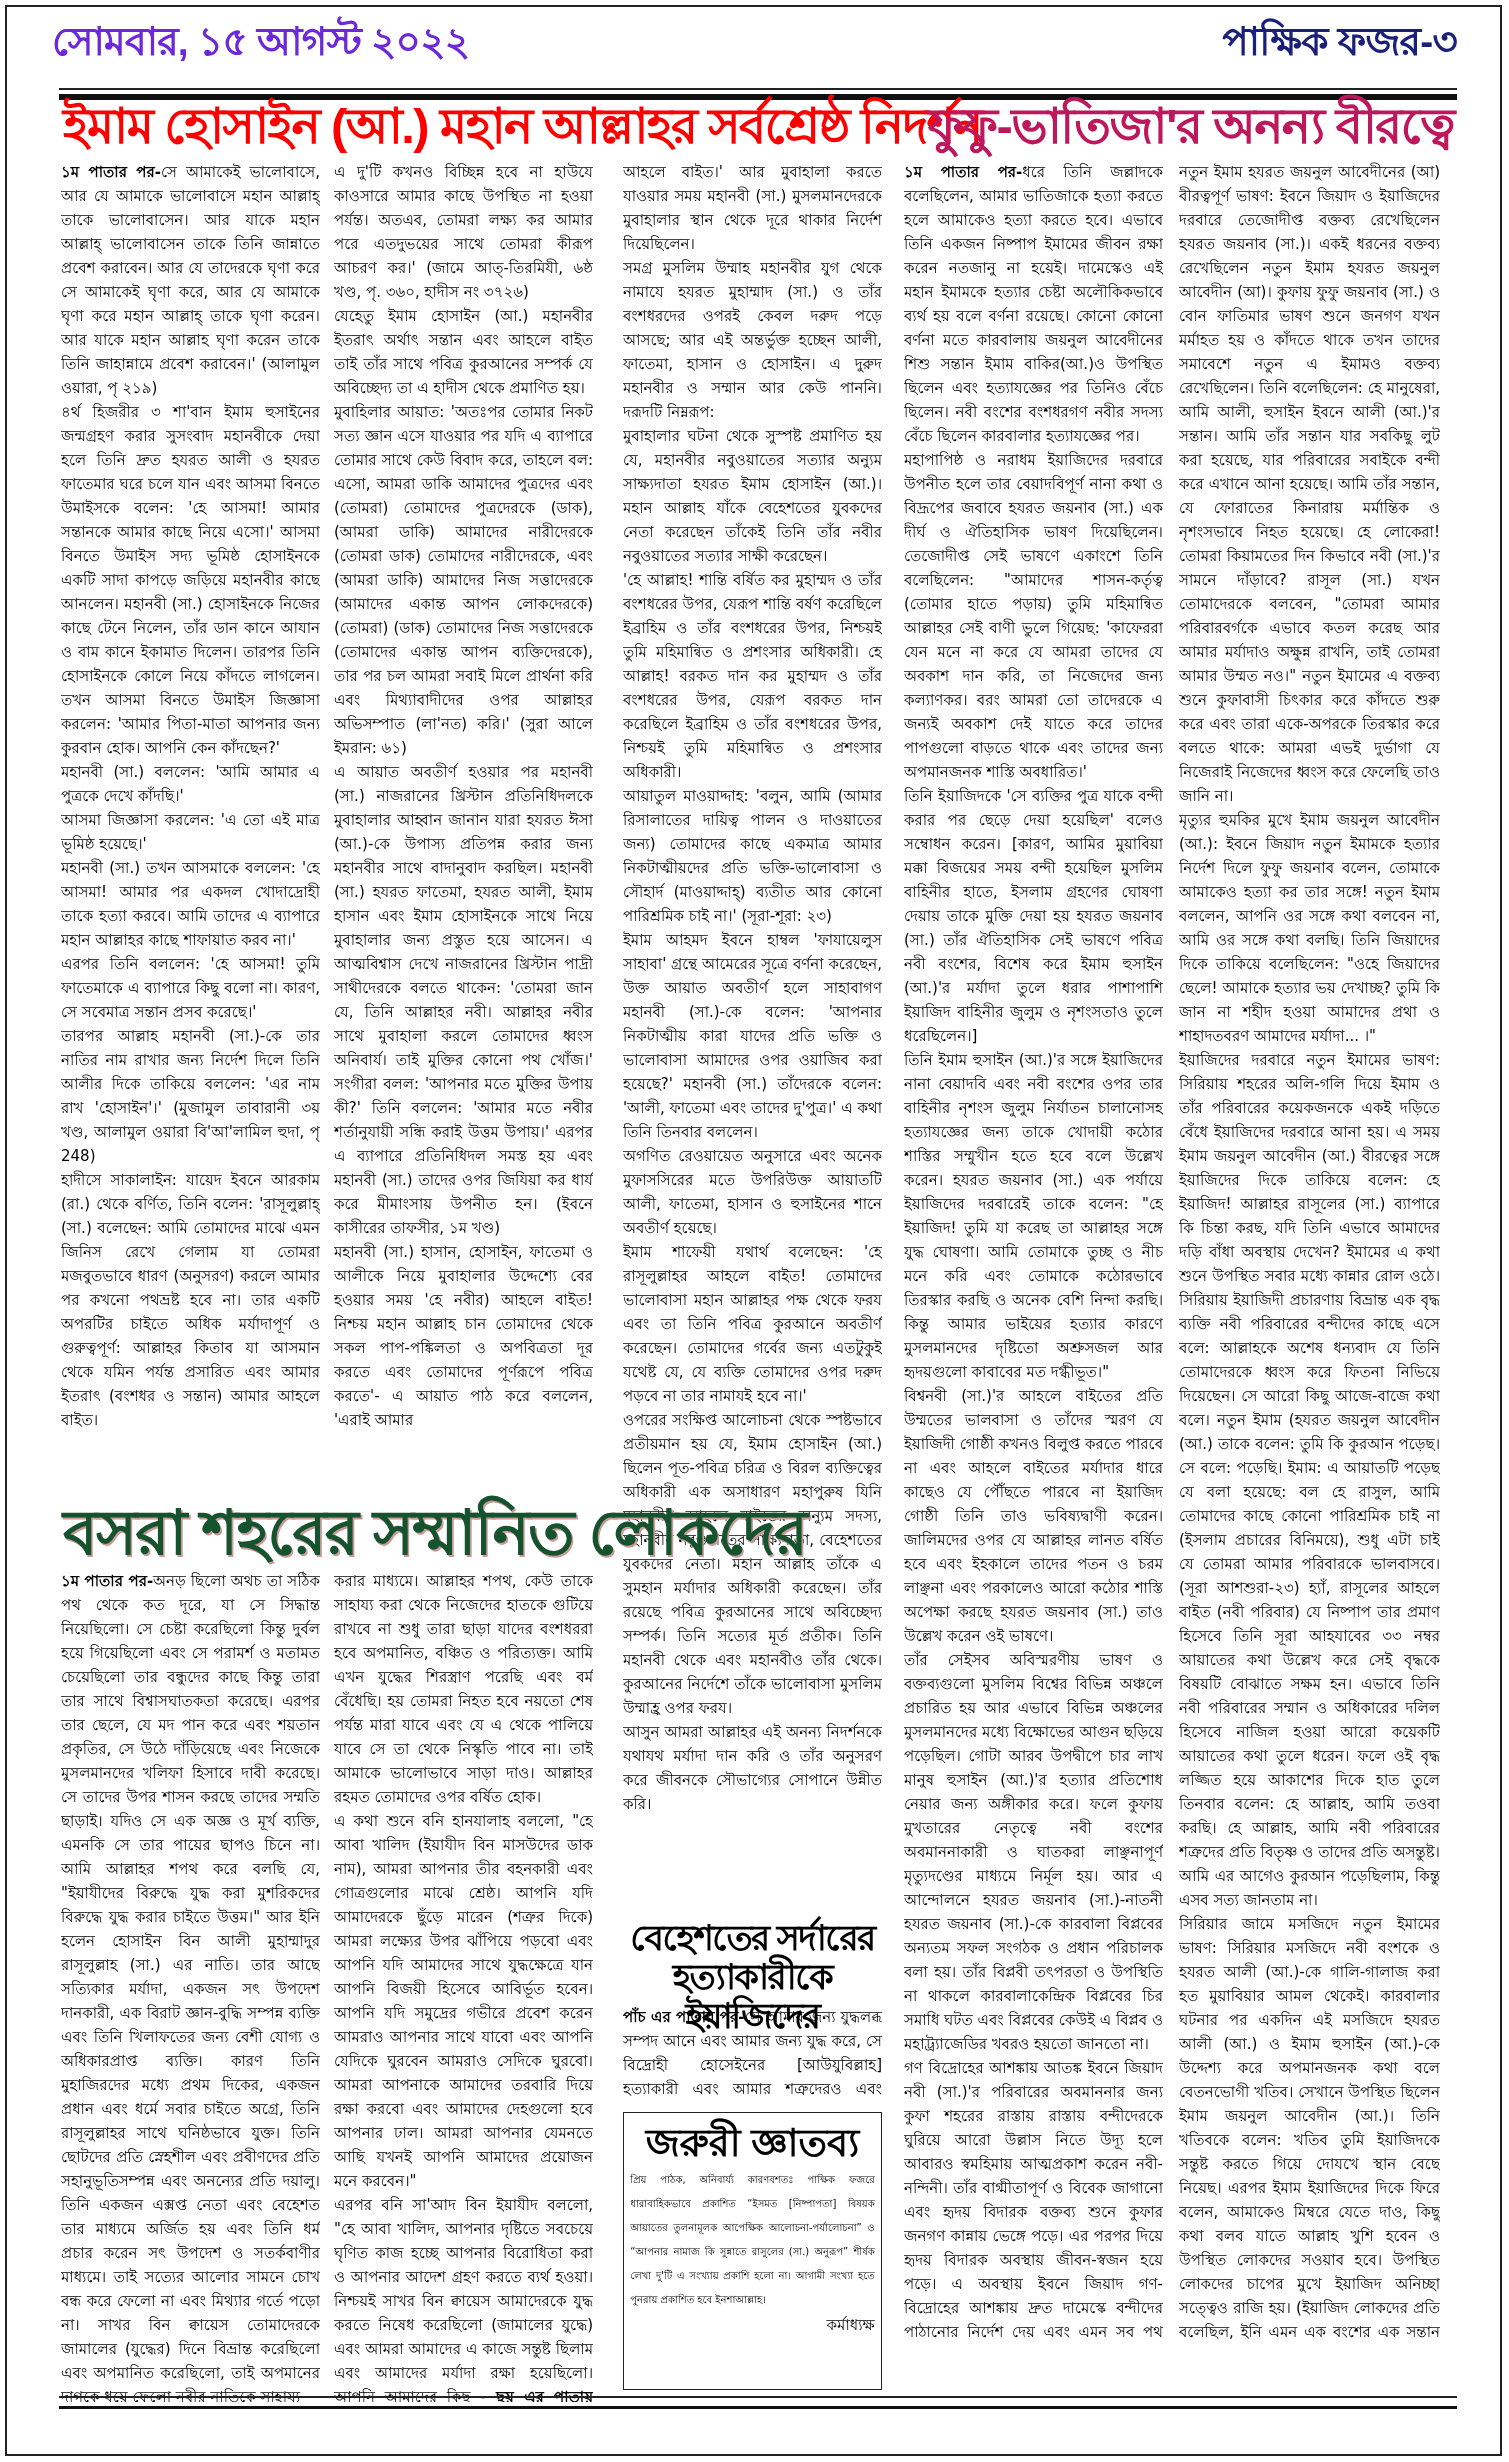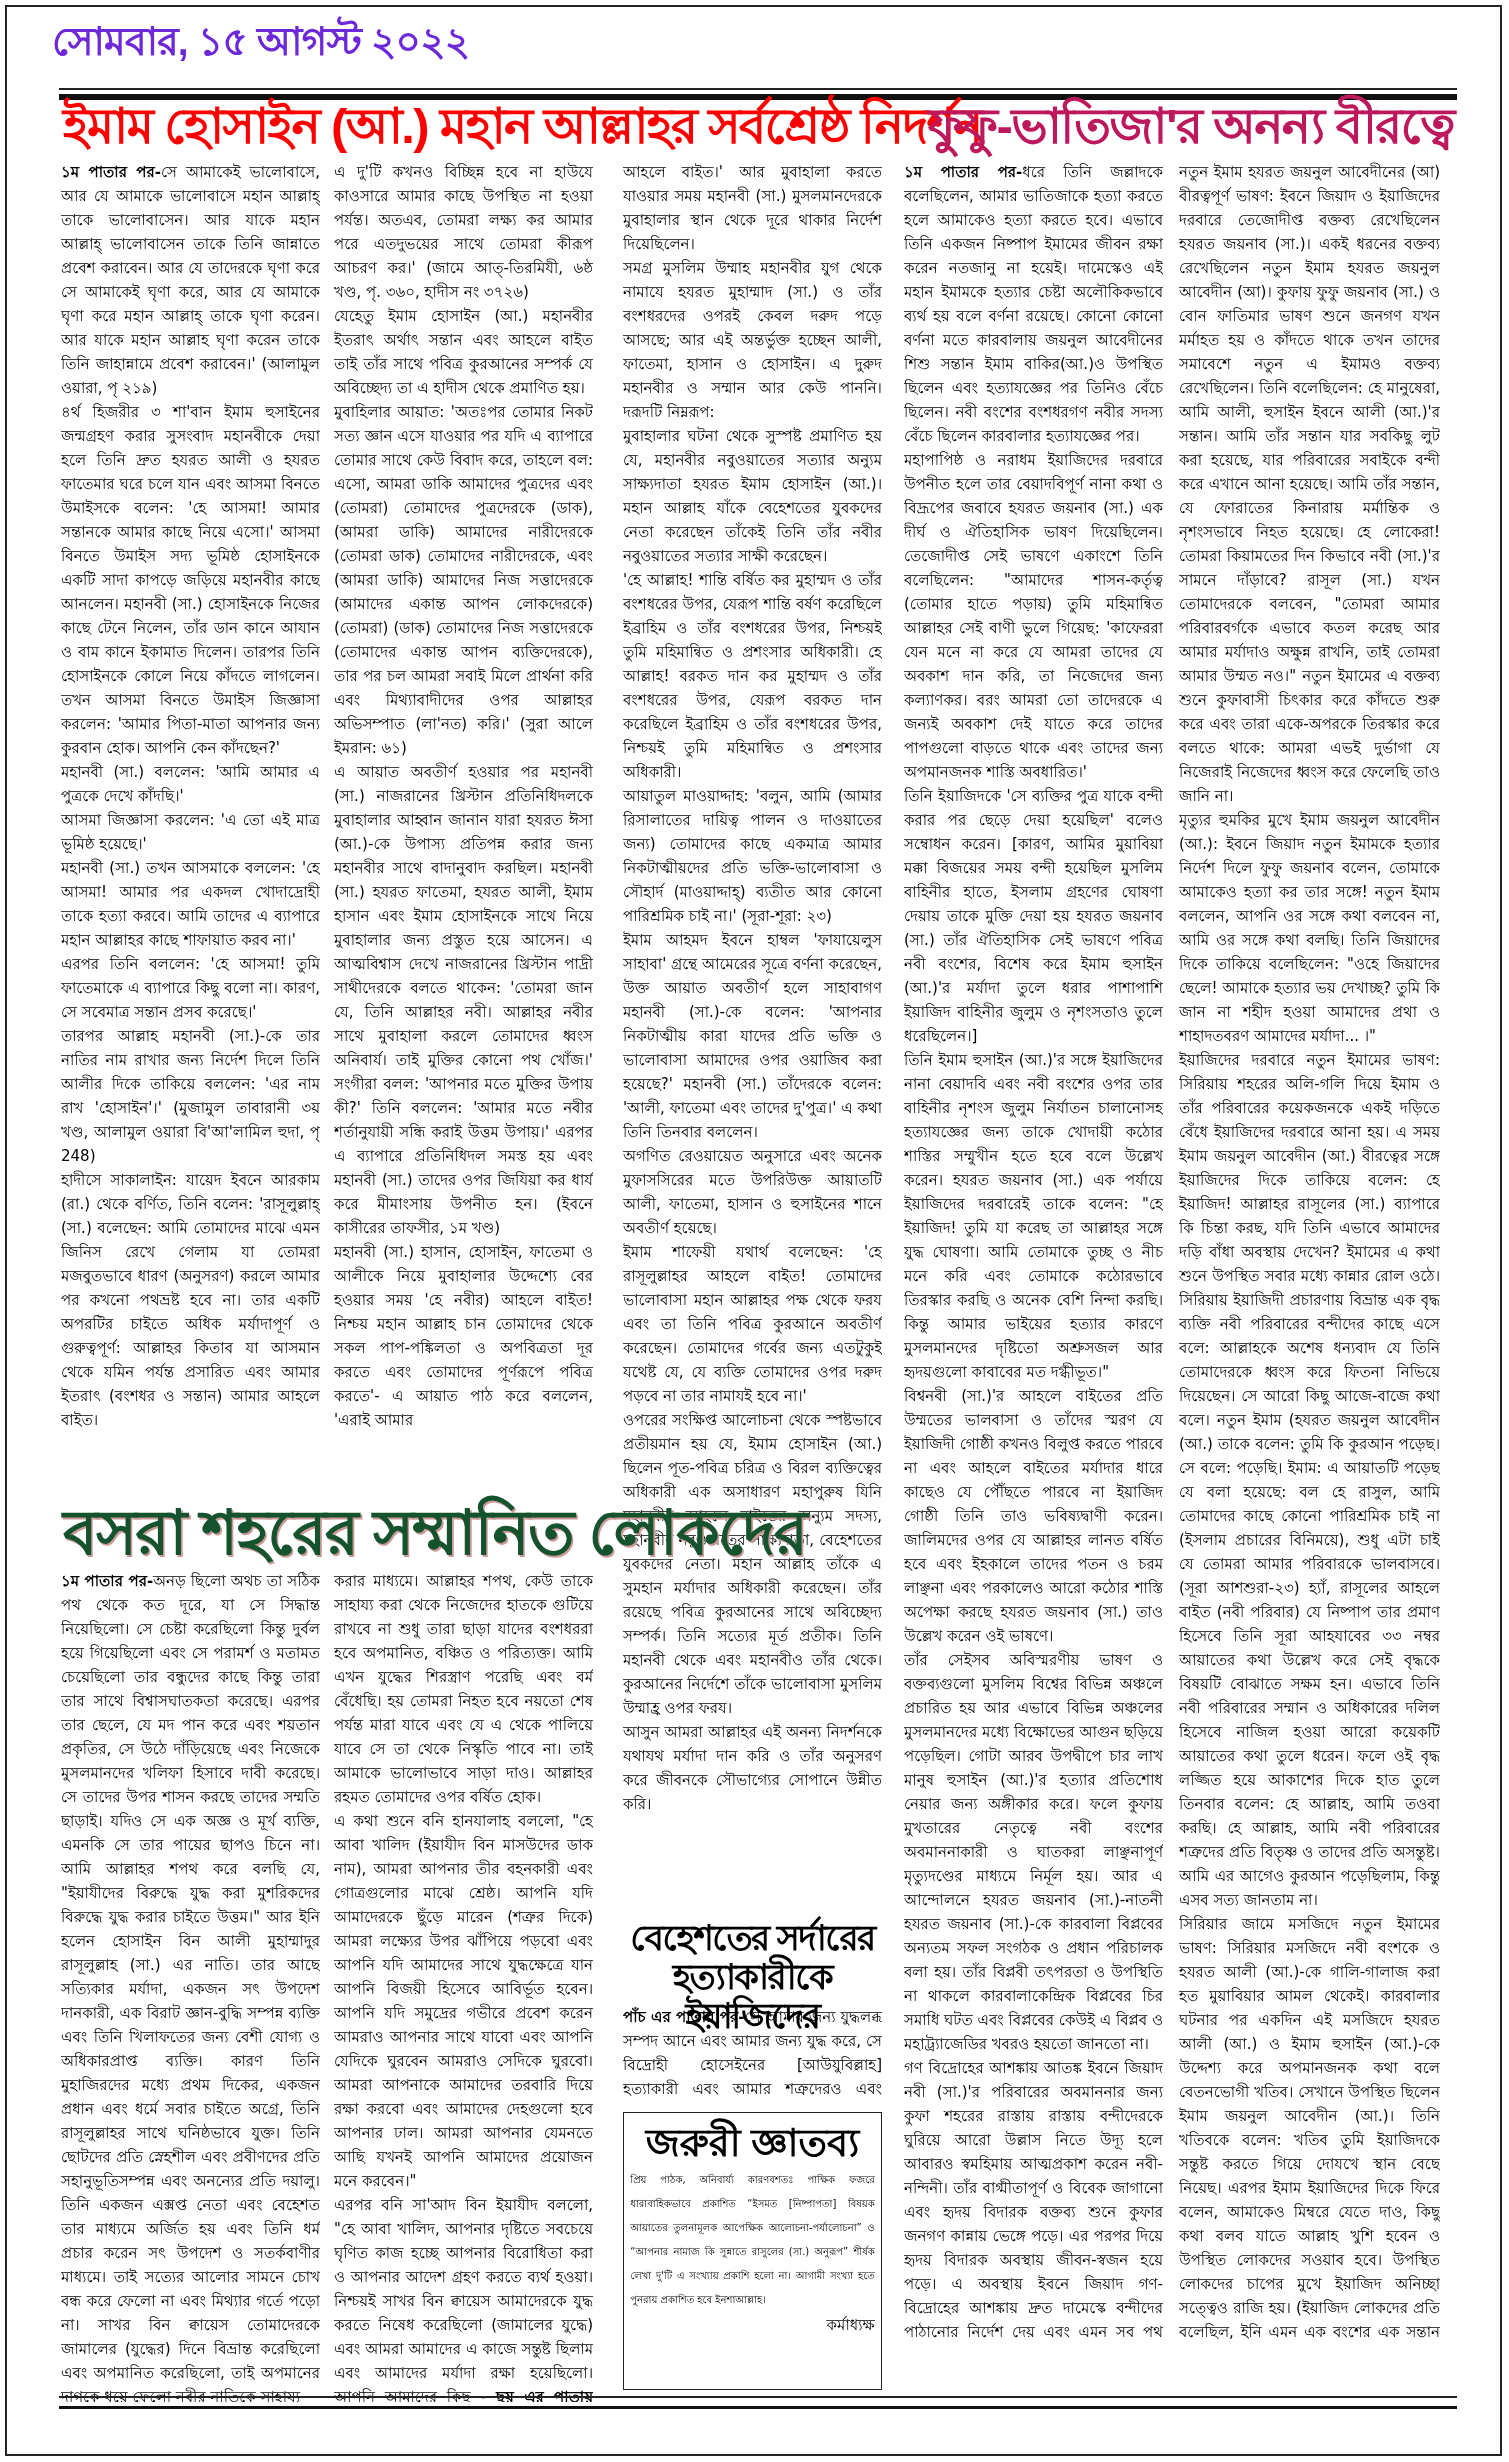--- a/index.html
+++ b/index.html
@@ -35,20 +35,21 @@
   .notice-box .body { font-size: 10px; line-height: 24px; text-align: justify; margin-top: 3px; }
   .notice-box .sign { font-size: 15px; text-align: right; margin-top: 1.6px; }
 </style>
 </head>
 <body>
 
 <div class="page"></div>
 
 <div class="masthead">
   <div class="date">সোমবার, ১৫ আগস্ট ২০২২</div>
+  <div class="paper">পাক্ষিক ফজর-৩</div>
 </div>
 <div class="rule-thin" style="top:88px"></div>
 <div class="rule-thick" style="top:94px"></div>
 
 <div class="headline hl-red" style="left:63px; top:102px;">ইমাম হোসাইন (আ.) মহান আল্লাহর সর্বশ্রেষ্ঠ নিদর্শন</div>
 
 <div class="headline hl-blue" style="left:928px; top:102px;">ফুফু-ভাতিজা'র অনন্য বীরত্বে</div>
 
 <div class="col" style="left: 61px; top: 160px; width: 259px; height: 1327px; overflow: hidden;" id="ih-c1">
     <p><span class="lead">১ম পাতার পর-</span><span>সে আমাকেই ভালোবাসে, আর যে আমাকে ভালোবাসে মহান আল্লাহ্ তাকে ভালোবাসেন। আর যাকে মহান আল্লাহ্ ভালোবাসেন তাকে তিনি জান্নাতে প্রবেশ করাবেন। আর যে তাদেরকে ঘৃণা করে সে আমাকেই ঘৃণা করে, আর যে আমাকে ঘৃণা করে মহান আল্লাহ্ তাকে ঘৃণা করেন। আর যাকে মহান আল্লাহ ঘৃণা করেন তাকে তিনি জাহান্নামে প্রবেশ করাবেন।' (আলামুল ওয়ারা, পৃ ২১৯)</span></p>

